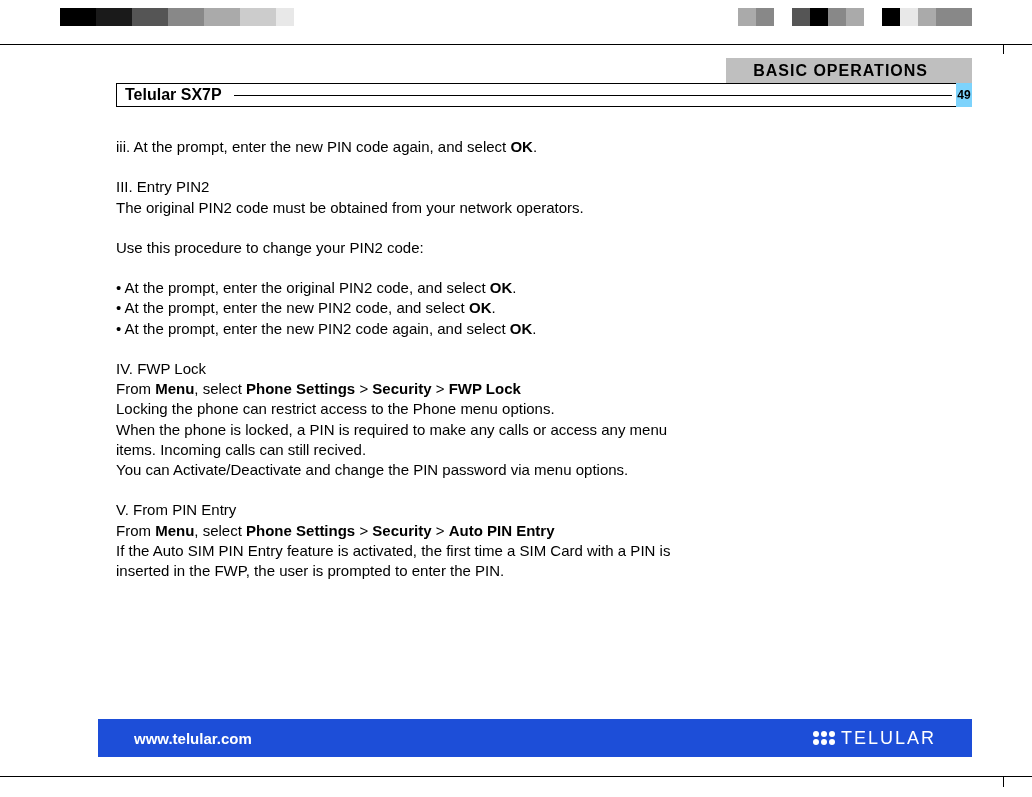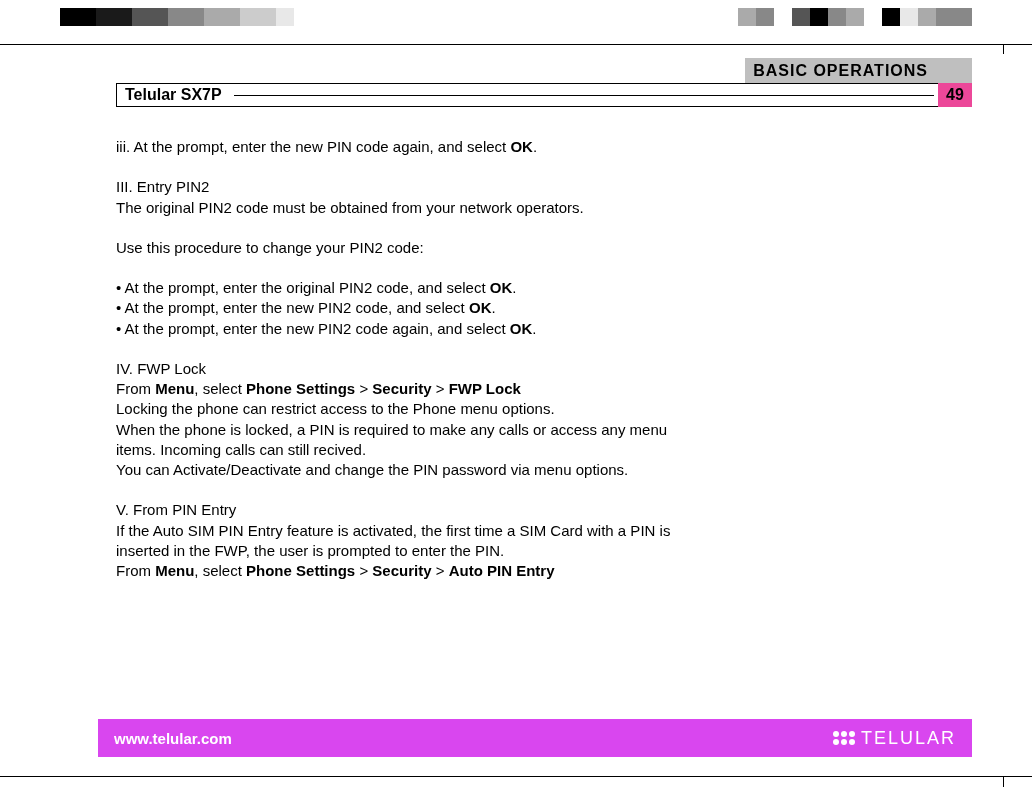--- a/index.html
+++ b/index.html
@@ -53,21 +53,21 @@
     align-items: flex-end;
     margin-bottom: 0;
   }
   .header-right {
     margin-left: auto;
     display: flex;
     align-items: center;
   }
   .basic-ops-box {
     background: #bfbfbf;
-    padding: 4px 10px 4px 8px;
+    padding: 4px 10px 4px 27px;
     font-family: "Arial Black", Arial, sans-serif;
     font-weight: 900;
     font-size: 16px;
     letter-spacing: 1px;
     color: #000;
   }
   .gray-extend {
     background: #bfbfbf;
     width: 34px;
     height: 26px;
@@ -86,53 +86,53 @@
     padding: 0 8px;
     white-space: nowrap;
   }
   .hr-line {
     flex: 1;
     height: 1px;
     background: #000;
     margin: 0 4px 0 4px;
   }
   .page-num-box {
-    background: #ec4899;
-    width: 34px;
+    background: #7dd3fc;
+    width: 16px;
     height: 24px;
     display: flex;
     align-items: center;
     justify-content: center;
     font-family: "Arial Black", Arial, sans-serif;
     font-weight: 900;
-    font-size: 16px;
+    font-size: 12px;
     color: #000;
     margin-top: -1px;
   }
   .body-text {
     margin-top: 30px;
     font-size: 15px;
     line-height: 1.35;
     color: #000;
     max-width: 590px;
   }
   .body-text p { margin-bottom: 0; }
   .spacer { height: 20px; }
   .bold { font-weight: bold; }
   .footer-bar {
     position: absolute;
     left: 98px;
     right: 60px;
     bottom: 40px;
     height: 38px;
-    background: #d946ef;
+    background: #1d4ed8;
     display: flex;
     align-items: center;
     justify-content: space-between;
-    padding: 0 16px;
+    padding: 0 36px;
   }
   .footer-url {
     color: #fff;
     font-weight: bold;
     font-size: 15px;
   }
   .footer-logo {
     display: flex;
     align-items: center;
     color: #fff;
@@ -238,24 +238,24 @@
     <div class="spacer"></div>
     <p>IV. FWP Lock</p>
     <p>
       <span>From </span><span class="bold">Menu</span><span>, select </span><span class="bold">Phone Settings</span><span> &gt; </span><span class="bold">Security</span><span> &gt; </span><span class="bold">FWP Lock</span>
     </p>
     <p>Locking the phone can restrict access to the Phone menu options.</p>
     <p>When the phone is locked, a PIN is required to make any calls or access any menu items. Incoming calls can still recived.</p>
     <p>You can Activate/Deactivate and change the PIN password via menu options.</p>
     <div class="spacer"></div>
     <p>V. From PIN Entry</p>
-    <p>If the Auto SIM PIN Entry feature is activated, the first time a SIM Card with a PIN is inserted in the FWP, the user is prompted to enter the PIN.</p>
     <p>
       <span>From </span><span class="bold">Menu</span><span>, select </span><span class="bold">Phone Settings</span><span> &gt; </span><span class="bold">Security</span><span> &gt; </span><span class="bold">Auto PIN Entry</span>
     </p>
+    <p>If the Auto SIM PIN Entry feature is activated, the first time a SIM Card with a PIN is inserted in the FWP, the user is prompted to enter the PIN.</p>
   </div>
 </div>
 
 <div class="footer-bar">
   <span class="footer-url">www.telular.com</span>
   <div class="footer-logo">
     <div class="logo-dots">
       <div class="dot"></div>
         <div class="dot"></div>
         <div class="dot"></div>

